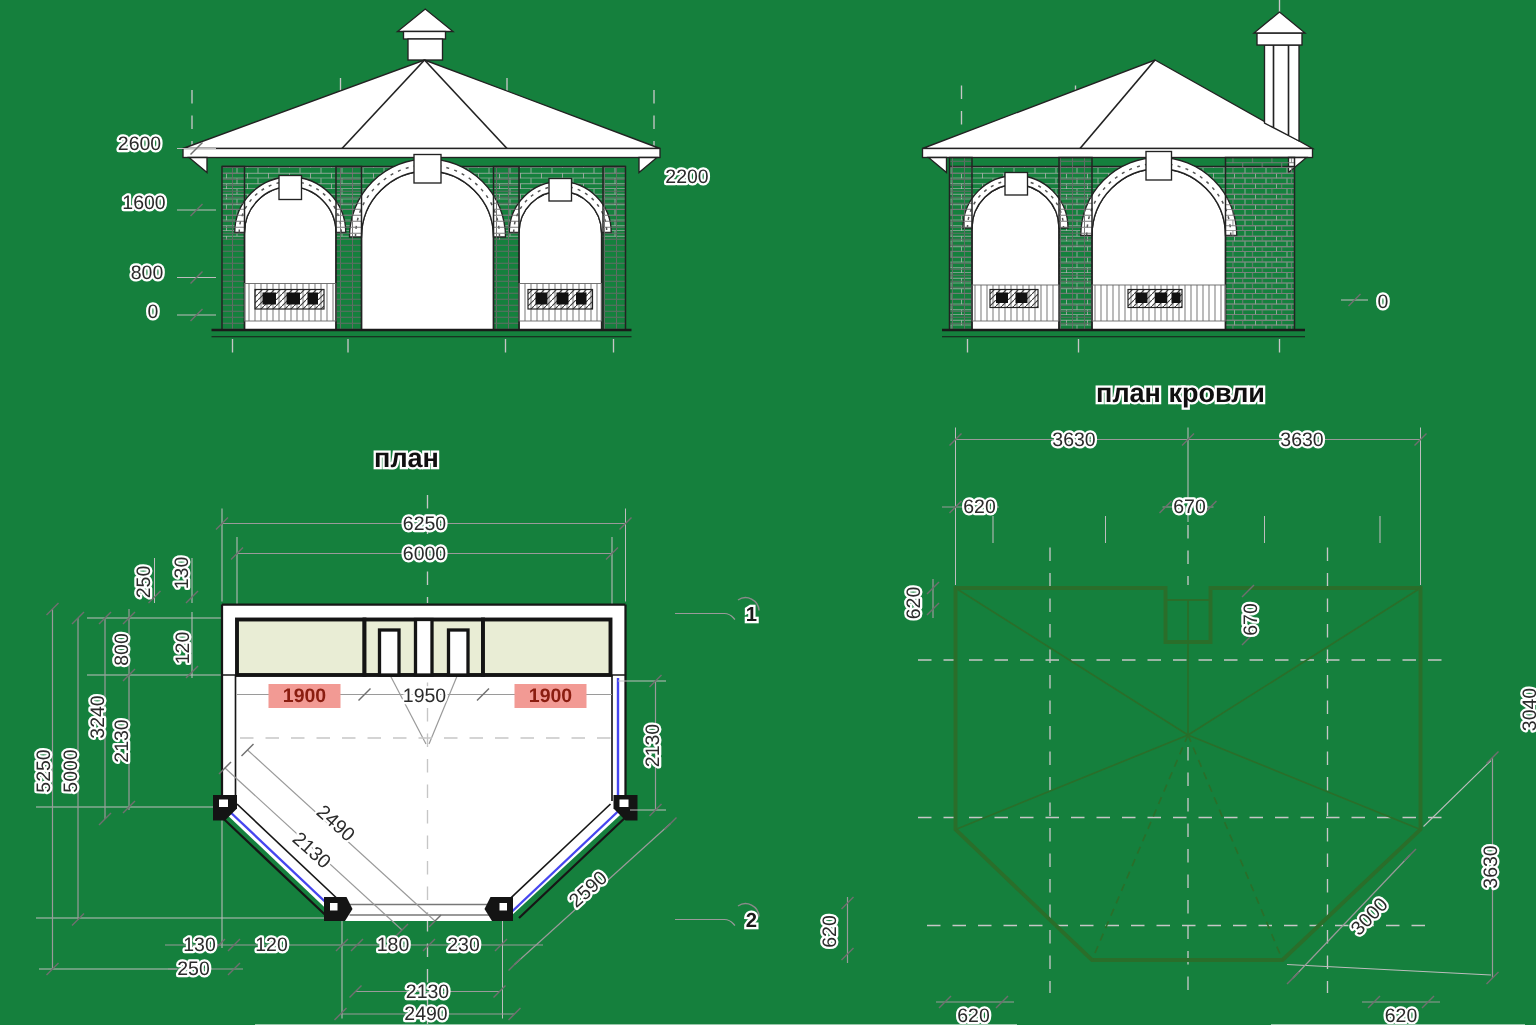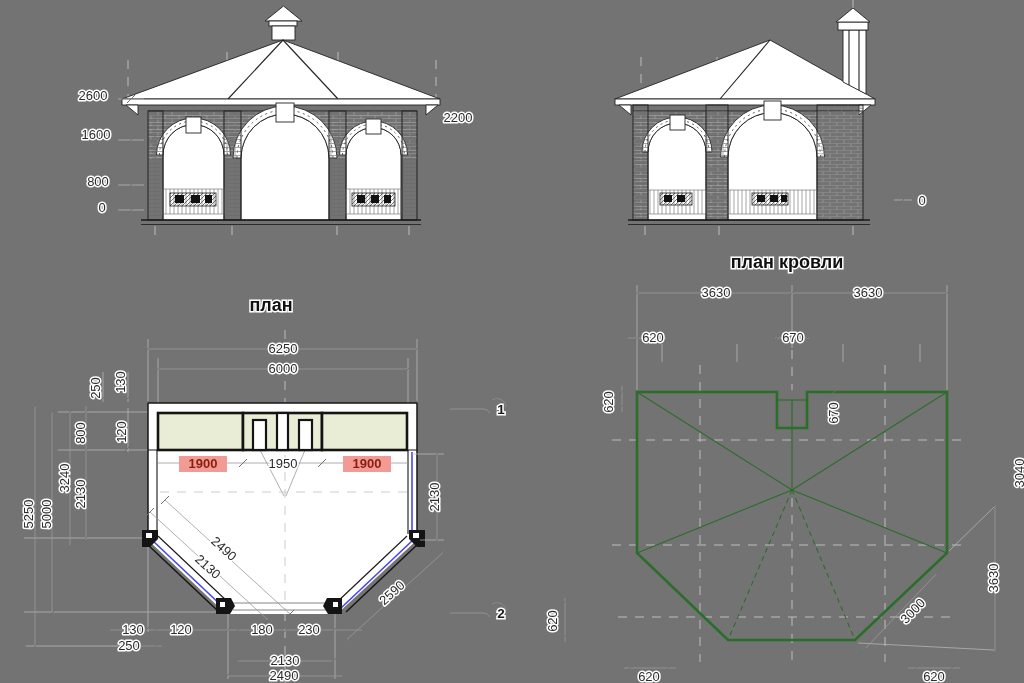--- a/index.html
+++ b/index.html
@@ -1,16 +1,16 @@
 <!DOCTYPE html>
 <html><head>
 <meta charset="utf-8">
 <style>
   html,body{margin:0;padding:0;background:#fff;width:1024px;height:683px;overflow:hidden;}
-  .canvas{position:relative;width:1024px;height:683px;background:#737373;}
+  .canvas{position:relative;width:1024px;height:683px;background:#15803d;}
   svg{display:block;}
   svg text{font-family:"Liberation Sans","DejaVu Sans",sans-serif;fill:#2b2b2b;}
   .lbl{font-size:13px;paint-order:stroke;stroke:#ffffff;stroke-width:3px;stroke-linejoin:round;}
   .ttl{font-size:18px;font-weight:bold;fill:#101010;paint-order:stroke;stroke:#fff;stroke-width:3px;}
   .mk{font-size:13.5px;font-weight:bold;fill:#1a1a1a;paint-order:stroke;stroke:#fff;stroke-width:3px;}
   .hl-txt{fill:#8a1d10;font-weight:bold;stroke:none;}
   .blk{stroke:#222;fill:none;stroke-width:1.1;}
   .wh{fill:#fff;stroke:#222;stroke-width:0.9;}
   .dim{stroke:#9a9a9a;stroke-width:0.8;fill:none;}
   .thin{stroke:#bdbdbd;stroke-width:0.7;fill:none;}

